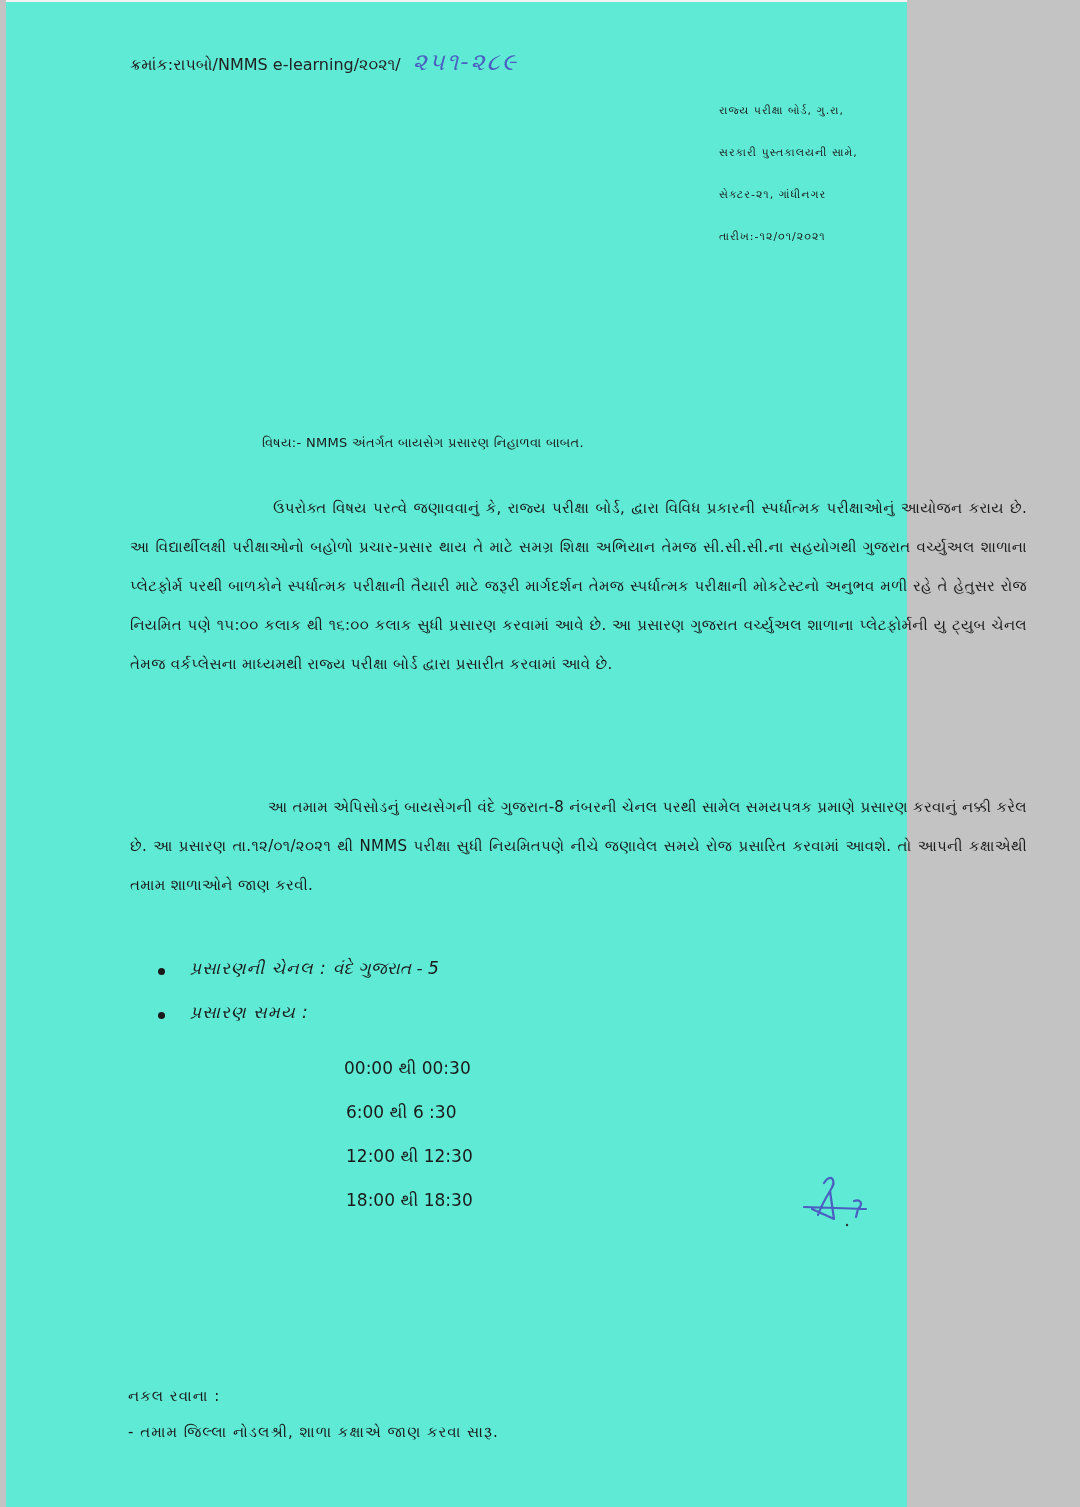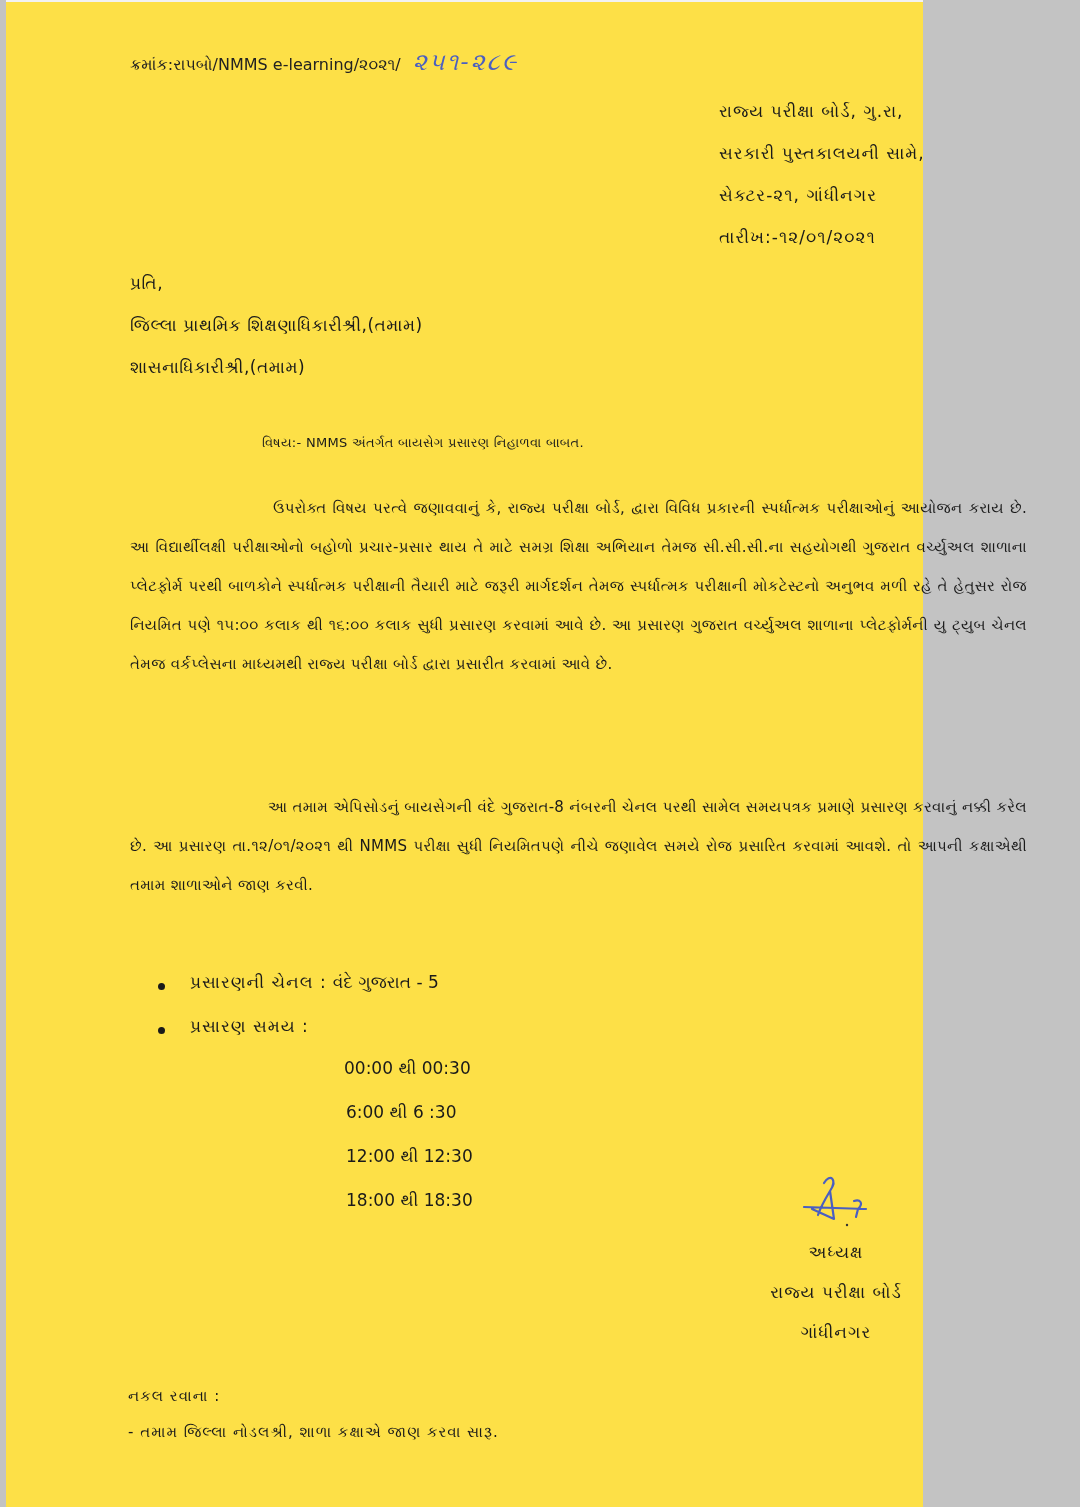--- a/index.html
+++ b/index.html
@@ -14,22 +14,21 @@
       overflow: hidden;
       font-family: "DejaVu Sans", sans-serif;
       color: #1a1a1a;
     }
     .page {
       position: absolute;
       left: 6px;
       top: 0;
       width: 901px;
       height: 1507px;
-      background: #fde047;
-      padding-left: 16px;
+      background: #5eead4;
     }
     .abs {
       position: absolute;
       white-space: nowrap;
       line-height: 1;
     }
     .ref-line {
       left: 124px;
       top: 50px;
       font-size: 16px;
@@ -41,21 +40,21 @@
       font-family: "DejaVu Serif", serif;
       font-style: italic;
       color: #4a5fc1;
       font-size: 24px;
       letter-spacing: 2px;
       margin-left: 12px;
     }
     .address {
       left: 713px;
       top: 90px;
-      font-size: 17px;
+      font-size: 11px;
       line-height: 42px;
       letter-spacing: 1px;
     }
     .address div { white-space: nowrap; }
     .recipient {
       left: 124px;
       top: 262px;
       font-size: 17px;
       line-height: 42px;
       letter-spacing: 0.5px;
@@ -81,22 +80,22 @@
     .para1 { top: 489px; }
     .para2 { top: 788px; }
     .para2 .indent { width: 138px; }
     .bullets {
       left: 152px;
       top: 960px;
       font-size: 17px;
     }
     .bullet-row {
       display: flex;
-      align-items: center;
       height: 44px;
+      font-style: italic;
     }
     .bullet-dot {
       width: 7px;
       height: 7px;
       border-radius: 50%;
       background: #1a1a1a;
       margin-right: 25px;
       margin-top: 8px;
     }
     .bullet-label { letter-spacing: 1px; }
@@ -156,25 +155,20 @@
     <span class="ref-hand">૨૫૧-૨૮૯</span>
   </div>
 
   <div class="abs address">
     <div>રાજ્ય પરીક્ષા બોર્ડ, ગુ.રા,</div>
     <div>સરકારી પુસ્તકાલયની સામે,</div>
     <div>સેક્ટર-૨૧, ગાંધીનગર</div>
     <div>તારીખ:-૧૨/૦૧/૨૦૨૧</div>
   </div>
 
-  <div class="abs recipient">
-    <div>પ્રતિ,</div>
-    <div>જિલ્લા પ્રાથમિક શિક્ષણાધિકારીશ્રી,(તમામ)</div>
-    <div>શાસનાધિકારીશ્રી,(તમામ)</div>
-  </div>
 
   <div class="abs subject">વિષય:- NMMS અંતર્ગત બાયસેગ પ્રસારણ નિહાળવા બાબત.</div>
 
   <div class="para para1"><span class="indent"></span><span>ઉપરોક્ત વિષય પરત્વે જણાવવાનું કે, રાજ્ય પરીક્ષા બોર્ડ, દ્વારા વિવિધ પ્રકારની સ્પર્ધાત્મક પરીક્ષાઓનું આયોજન કરાય છે. આ વિદ્યાર્થીલક્ષી પરીક્ષાઓનો બહોળો પ્રચાર-પ્રસાર થાય તે માટે સમગ્ર શિક્ષા અભિયાન તેમજ સી.સી.સી.ના સહયોગથી ગુજરાત વર્ચ્યુઅલ શાળાના પ્લેટફોર્મ પરથી બાળકોને સ્પર્ધાત્મક પરીક્ષાની તૈયારી માટે જરૂરી માર્ગદર્શન તેમજ સ્પર્ધાત્મક પરીક્ષાની મોકટેસ્ટનો અનુભવ મળી રહે તે હેતુસર રોજ નિયમિત પણે ૧૫:૦૦ કલાક થી ૧૬:૦૦ કલાક સુધી પ્રસારણ કરવામાં આવે છે. આ પ્રસારણ ગુજરાત વર્ચ્યુઅલ શાળાના પ્લેટફોર્મની યુ ટ્યુબ ચેનલ તેમજ વર્કપ્લેસના માધ્યમથી રાજ્ય પરીક્ષા બોર્ડ દ્વારા પ્રસારીત કરવામાં આવે છે.</span></div>
 
   <div class="para para2"><span class="indent"></span><span>આ તમામ એપિસોડનું બાયસેગની વંદે ગુજરાત-8 નંબરની ચેનલ પરથી સામેલ સમયપત્રક પ્રમાણે પ્રસારણ કરવાનું નક્કી કરેલ છે. આ પ્રસારણ તા.૧૨/૦૧/૨૦૨૧ થી NMMS પરીક્ષા સુધી નિયમિતપણે નીચે જણાવેલ સમયે રોજ પ્રસારિત કરવામાં આવશે. તો આપની કક્ષાએથી તમામ શાળાઓને જાણ કરવી.</span></div>
 
   <div class="abs bullets">
     <div class="bullet-row">
       <span class="bullet-dot"></span>
@@ -192,23 +186,18 @@
     <div>6:00 થી 6 :30</div>
     <div>12:00 થી 12:30</div>
     <div>18:00 થી 18:30</div>
   </div>
 
   <svg class="abs signature" viewBox="0 0 90 60">
     <path d="M30 8 C 36 -2, 44 4, 36 16 C 30 26, 26 34, 24 40 M36 16 L 40 44 L 18 34 M10 32 L 72 34 M60 26 C 66 24, 70 28, 64 34 L 62 42" fill="none" stroke="#4a5fc1" stroke-width="2.2" stroke-linecap="round" stroke-linejoin="round"></path>
     <circle cx="53" cy="50" r="1.2" fill="#333"></circle>
   </svg>
 
-  <div class="abs sig-block">
-    <div>અધ્યક્ષ</div>
-    <div>રાજ્ય પરીક્ષા બોર્ડ</div>
-    <div>ગાંધીનગર</div>
-  </div>
 
   <div class="abs cc">
     <div>નકલ રવાના :</div>
     <div>- તમામ જિલ્લા નોડલશ્રી, શાળા કક્ષાએ જાણ કરવા સારૂ.</div>
   </div>
 </div>
 
 </body></html>

